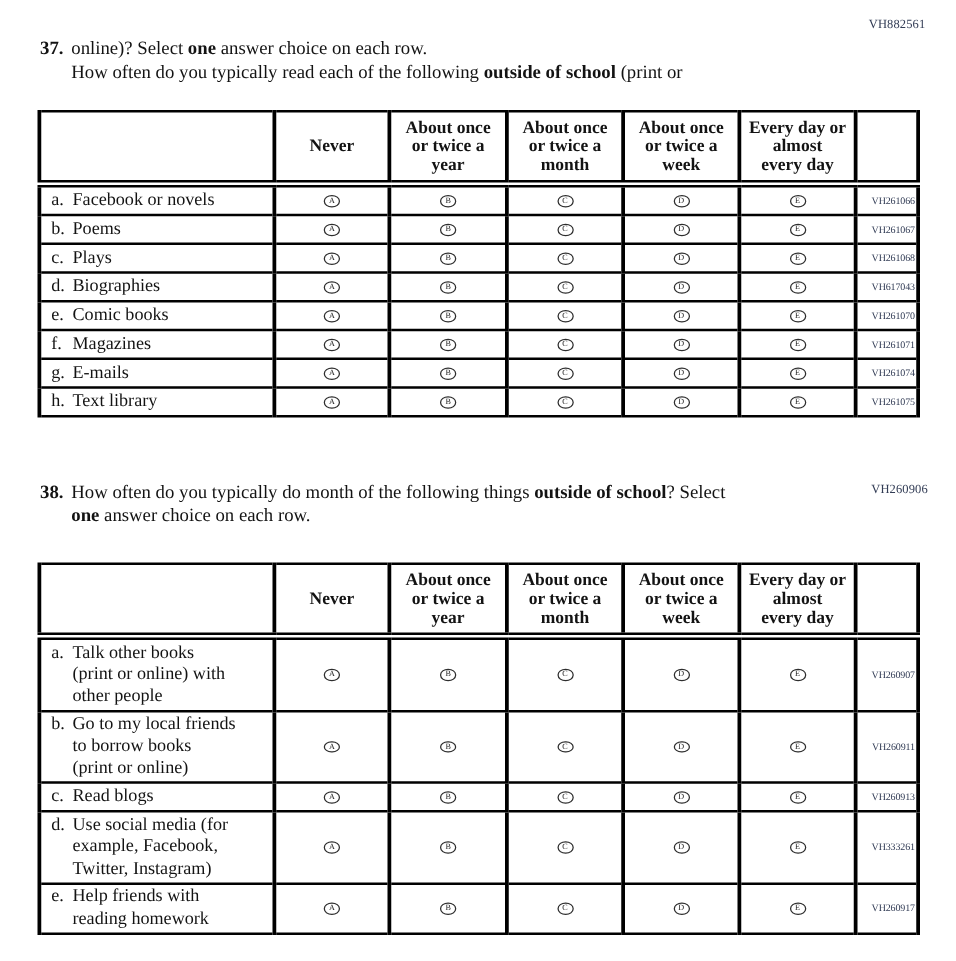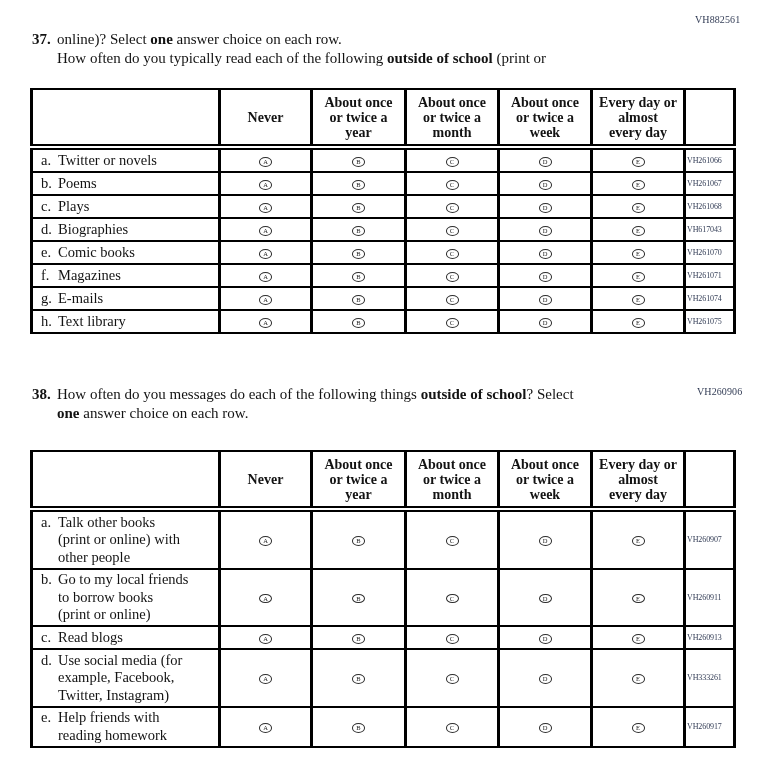--- a/index.html
+++ b/index.html
@@ -45,21 +45,21 @@
   .labflex{display:flex;align-items:flex-start;}
   .lab-letter{width:17px;flex-shrink:0;}
   td.opt{text-align:center;vertical-align:middle;padding:1.5px 0;}
   .bubble{
     display:inline-block;box-sizing:border-box;
     width:13px;height:9.5px;border:1px solid var(--bubble-stroke);
     border-radius:50%;font-size:6.5px;line-height:7px;text-align:center;
     vertical-align:middle;color:#1d1d1d;font-family:"Liberation Serif",serif;
   }
   td.code{
-    font-size:8px;text-align:left;color:var(--code-color);
+    font-size:8px;text-align:right;color:var(--code-color);
     padding:0 1px;vertical-align:middle;letter-spacing:-0.1px;
   }
 </style>
 </head>
 <body>
 
 <div class="page">
 
   <div class="topcode" style="left:695px;top:14px;">VH882561</div>
 
@@ -111,21 +111,21 @@
           </th>
           <th></th>
         </tr>
       </thead>
     <tbody>
         <tr>
           <td class="label">
             <div class="labflex">
               <span class="lab-letter">a.</span>
               <div>
-                <div>Twitter or novels</div>
+                <div>Facebook or novels</div>
               </div>
             </div>
           </td>
           <td class="opt"><span class="bubble">A</span></td>
           <td class="opt"><span class="bubble">B</span></td>
           <td class="opt"><span class="bubble">C</span></td>
           <td class="opt"><span class="bubble">D</span></td>
           <td class="opt"><span class="bubble">E</span></td>
           <td class="code">VH261066</td>
         </tr>
@@ -243,21 +243,21 @@
         </tr>
       </tbody>
   </table>
 
   <div class="topcode" style="left:697px;top:386px;">VH260906</div>
 
   <div class="qsection" style="left:32px;top:385px;width:612px;">
     <div class="prompt">
       <span class="qnum">38.</span>
       <div>
-          <div><span>How often do you messages do each of the following things </span><span class="b">outside of school</span><span>? Select</span></div>
+          <div><span>How often do you typically do month of the following things </span><span class="b">outside of school</span><span>? Select</span></div>
           <div><span class="b">one</span><span> answer choice on each row.</span></div>
         </div>
     </div>
   </div>
 
   <table class="rtable" style="top:450px;">
     <colgroup>
       <col style="width:188px">
         <col style="width:92px">
         <col style="width:94px">

